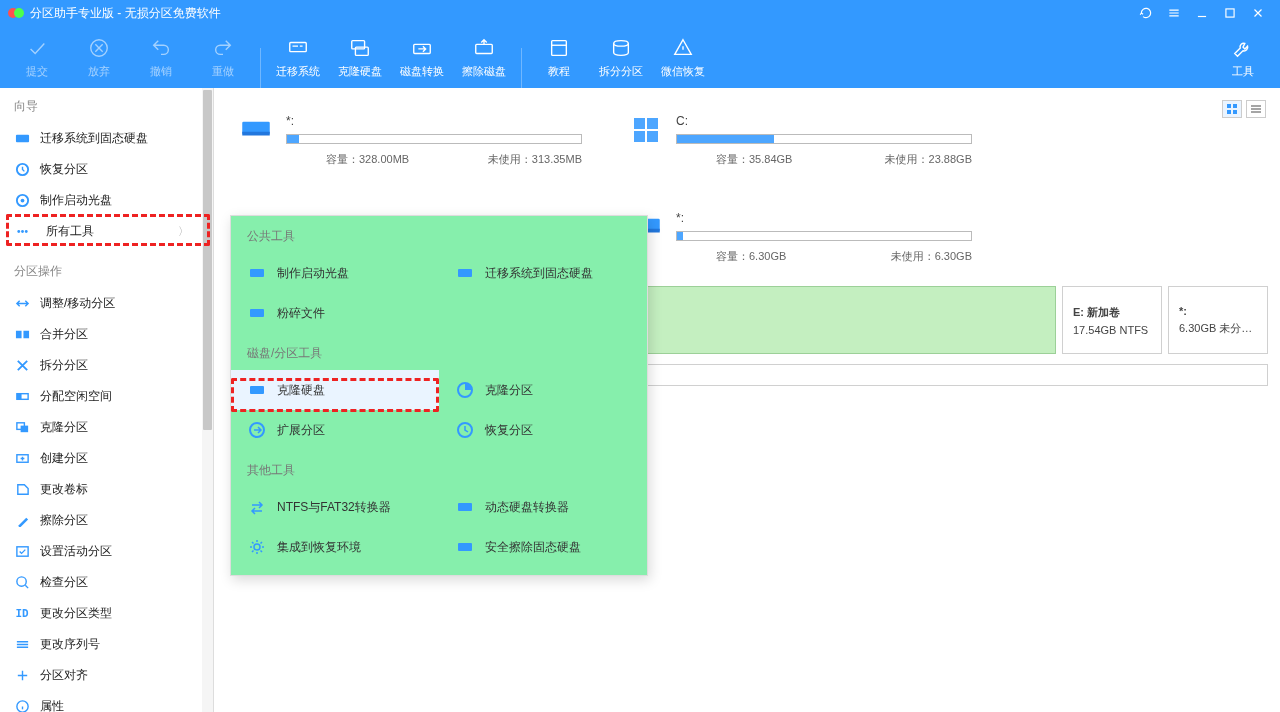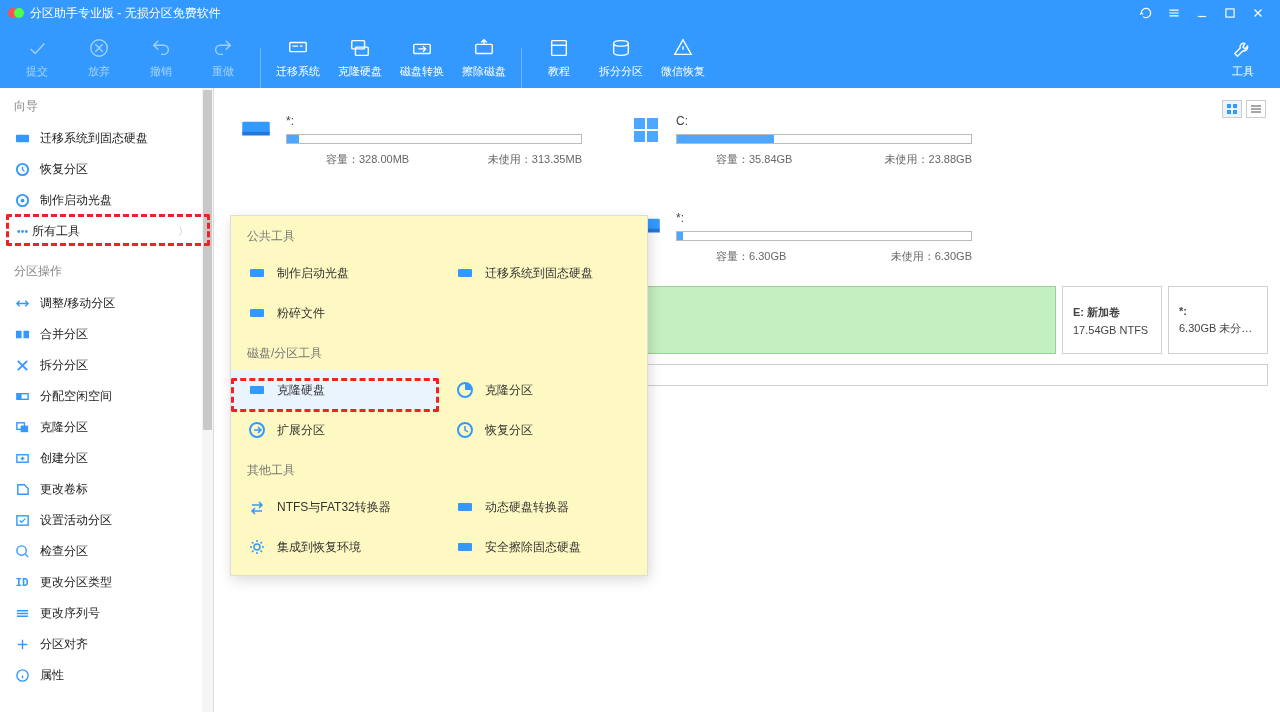--- a/index.html
+++ b/index.html
@@ -23,21 +23,21 @@
 .sidebar { width: 214px; border-right: 1px solid #ddd; overflow-y: auto; position: relative; padding-bottom: 10px; }
 .sb-scroll { position: absolute; right: 0; top: 0; bottom: 0; width: 11px; background: #f5f5f5; }
 .sb-thumb { position: absolute; left: 1px; right: 1px; top: 2px; height: 340px; background: #c8c8c8; border-radius: 1px; }
 .side-inner { width: 203px; }
 
 .sb-header { padding: 10px 14px 8px; color: #888; font-size: 12px; }
 .sb-item { display: flex; align-items: center; padding: 7px 14px; cursor: pointer; gap: 10px; color: #222; }
 .sb-item .sico { width: 16px; height: 16px; display: flex; align-items: center; justify-content: center; color: #3399ff; }
 .sb-item .sico svg { width: 15px; height: 15px; }
 .sb-item.all-tools { justify-content: space-between; }
-.sb-item.all-tools .left { display: flex; align-items: center; gap: 2px; }
+.sb-item.all-tools .left { display: flex; align-items: center; gap: 16px; }
 .sb-item .chev { color: #aaa; font-size: 11px; }
 .sb-item .id-ico { color: #3399ff; font-weight: bold; font-size: 11px; font-family: monospace; }
 
 .highlight-box { border: 3px dashed #ee2222; position: absolute; pointer-events: none; z-index: 10; border-radius: 2px; }
 .hl-1 { left: 6px; top: 126px; width: 204px; height: 32px; }
 .hl-2 { left: 0px; top: 162px; width: 208px; height: 34px; background: rgba(0,0,0,0); }
 
 .content { flex: 1; position: relative; background: #fff; padding: 12px; overflow: hidden; }
 .view-btns { position: absolute; right: 14px; top: 12px; display: flex; gap: 4px; }
 .view-btn { width: 20px; height: 18px; border: 1px solid #ccc; display: flex; align-items: center; justify-content: center; cursor: pointer; color: #3399ff; }
@@ -59,21 +59,21 @@
 .part-block { border: 1px solid #d0d0d0; padding: 8px 10px; font-size: 11px; color: #444; display: flex; flex-direction: column; justify-content: center; }
 .part-green { background: #c4efc0; flex: 1; min-width: 420px; height: 68px; border: 1px solid #9cd098; }
 .part-info { background: #fff; height: 68px; }
 .part-info .pname { font-weight: bold; margin-bottom: 4px; }
 .part-w1 { width: 242px; }
 .part-w2 { width: 100px; }
 
 .part-strip { margin-top: 10px; height: 22px; border: 1px solid #d0d0d0; background: #fff; }
 
 
-.submenu { position: absolute; left: 0; top: 0; width: 418px; background: #fef9c3; border: 1px solid #ddd; box-shadow: 2px 4px 12px rgba(0,0,0,0.15); z-index: 20; padding-bottom: 8px; } 
+.submenu { position: absolute; left: 0; top: 0; width: 418px; background: #86efac; border: 1px solid #ddd; box-shadow: 2px 4px 12px rgba(0,0,0,0.15); z-index: 20; padding-bottom: 8px; } 
 .sm-section-title { padding: 12px 16px 8px; color: #777; font-size: 12px; }
 .sm-grid { display: grid; grid-template-columns: 1fr 1fr; }
 .sm-item { display: flex; align-items: center; gap: 10px; padding: 10px 16px; cursor: pointer; color: #333; }
 .sm-item .smico { width: 20px; height: 20px; display: flex; align-items: center; justify-content: center; color: #3399ff; }
 .sm-item .smico svg { width: 18px; height: 18px; }
 .sm-item.hl { background: #eaf4ff; } 
 
 ::-webkit-scrollbar { width: 0; }
 </style>
 </head>
@@ -325,20 +325,28 @@
           <span class="sico">
             <svg viewBox="0 0 16 16">
               <path d="M3 3l7 0 4 4v6H3z" fill="none" stroke="#3399ff" stroke-width="1.5"></path>
             </svg>
           </span>
           <span>更改卷标</span>
         </div>
     <div class="sb-item">
           <span class="sico">
             <svg viewBox="0 0 16 16">
+              <path d="M4 13l8-8 2 2-8 8H4z" fill="#3399ff"></path>
+            </svg>
+          </span>
+          <span>擦除分区</span>
+        </div>
+    <div class="sb-item">
+          <span class="sico">
+            <svg viewBox="0 0 16 16">
               <rect x="2" y="3" width="12" height="10" fill="none" stroke="#3399ff" stroke-width="1.5"></rect>
               <path d="M5 8l2 2 4-4" stroke="#3399ff" fill="none" stroke-width="1.5"></path>
             </svg>
           </span>
           <span>设置活动分区</span>
         </div>
     <div class="sb-item">
           <span class="sico">
             <svg viewBox="0 0 16 16">
               <circle cx="7" cy="7" r="5" fill="none" stroke="#3399ff" stroke-width="1.5"></circle>

